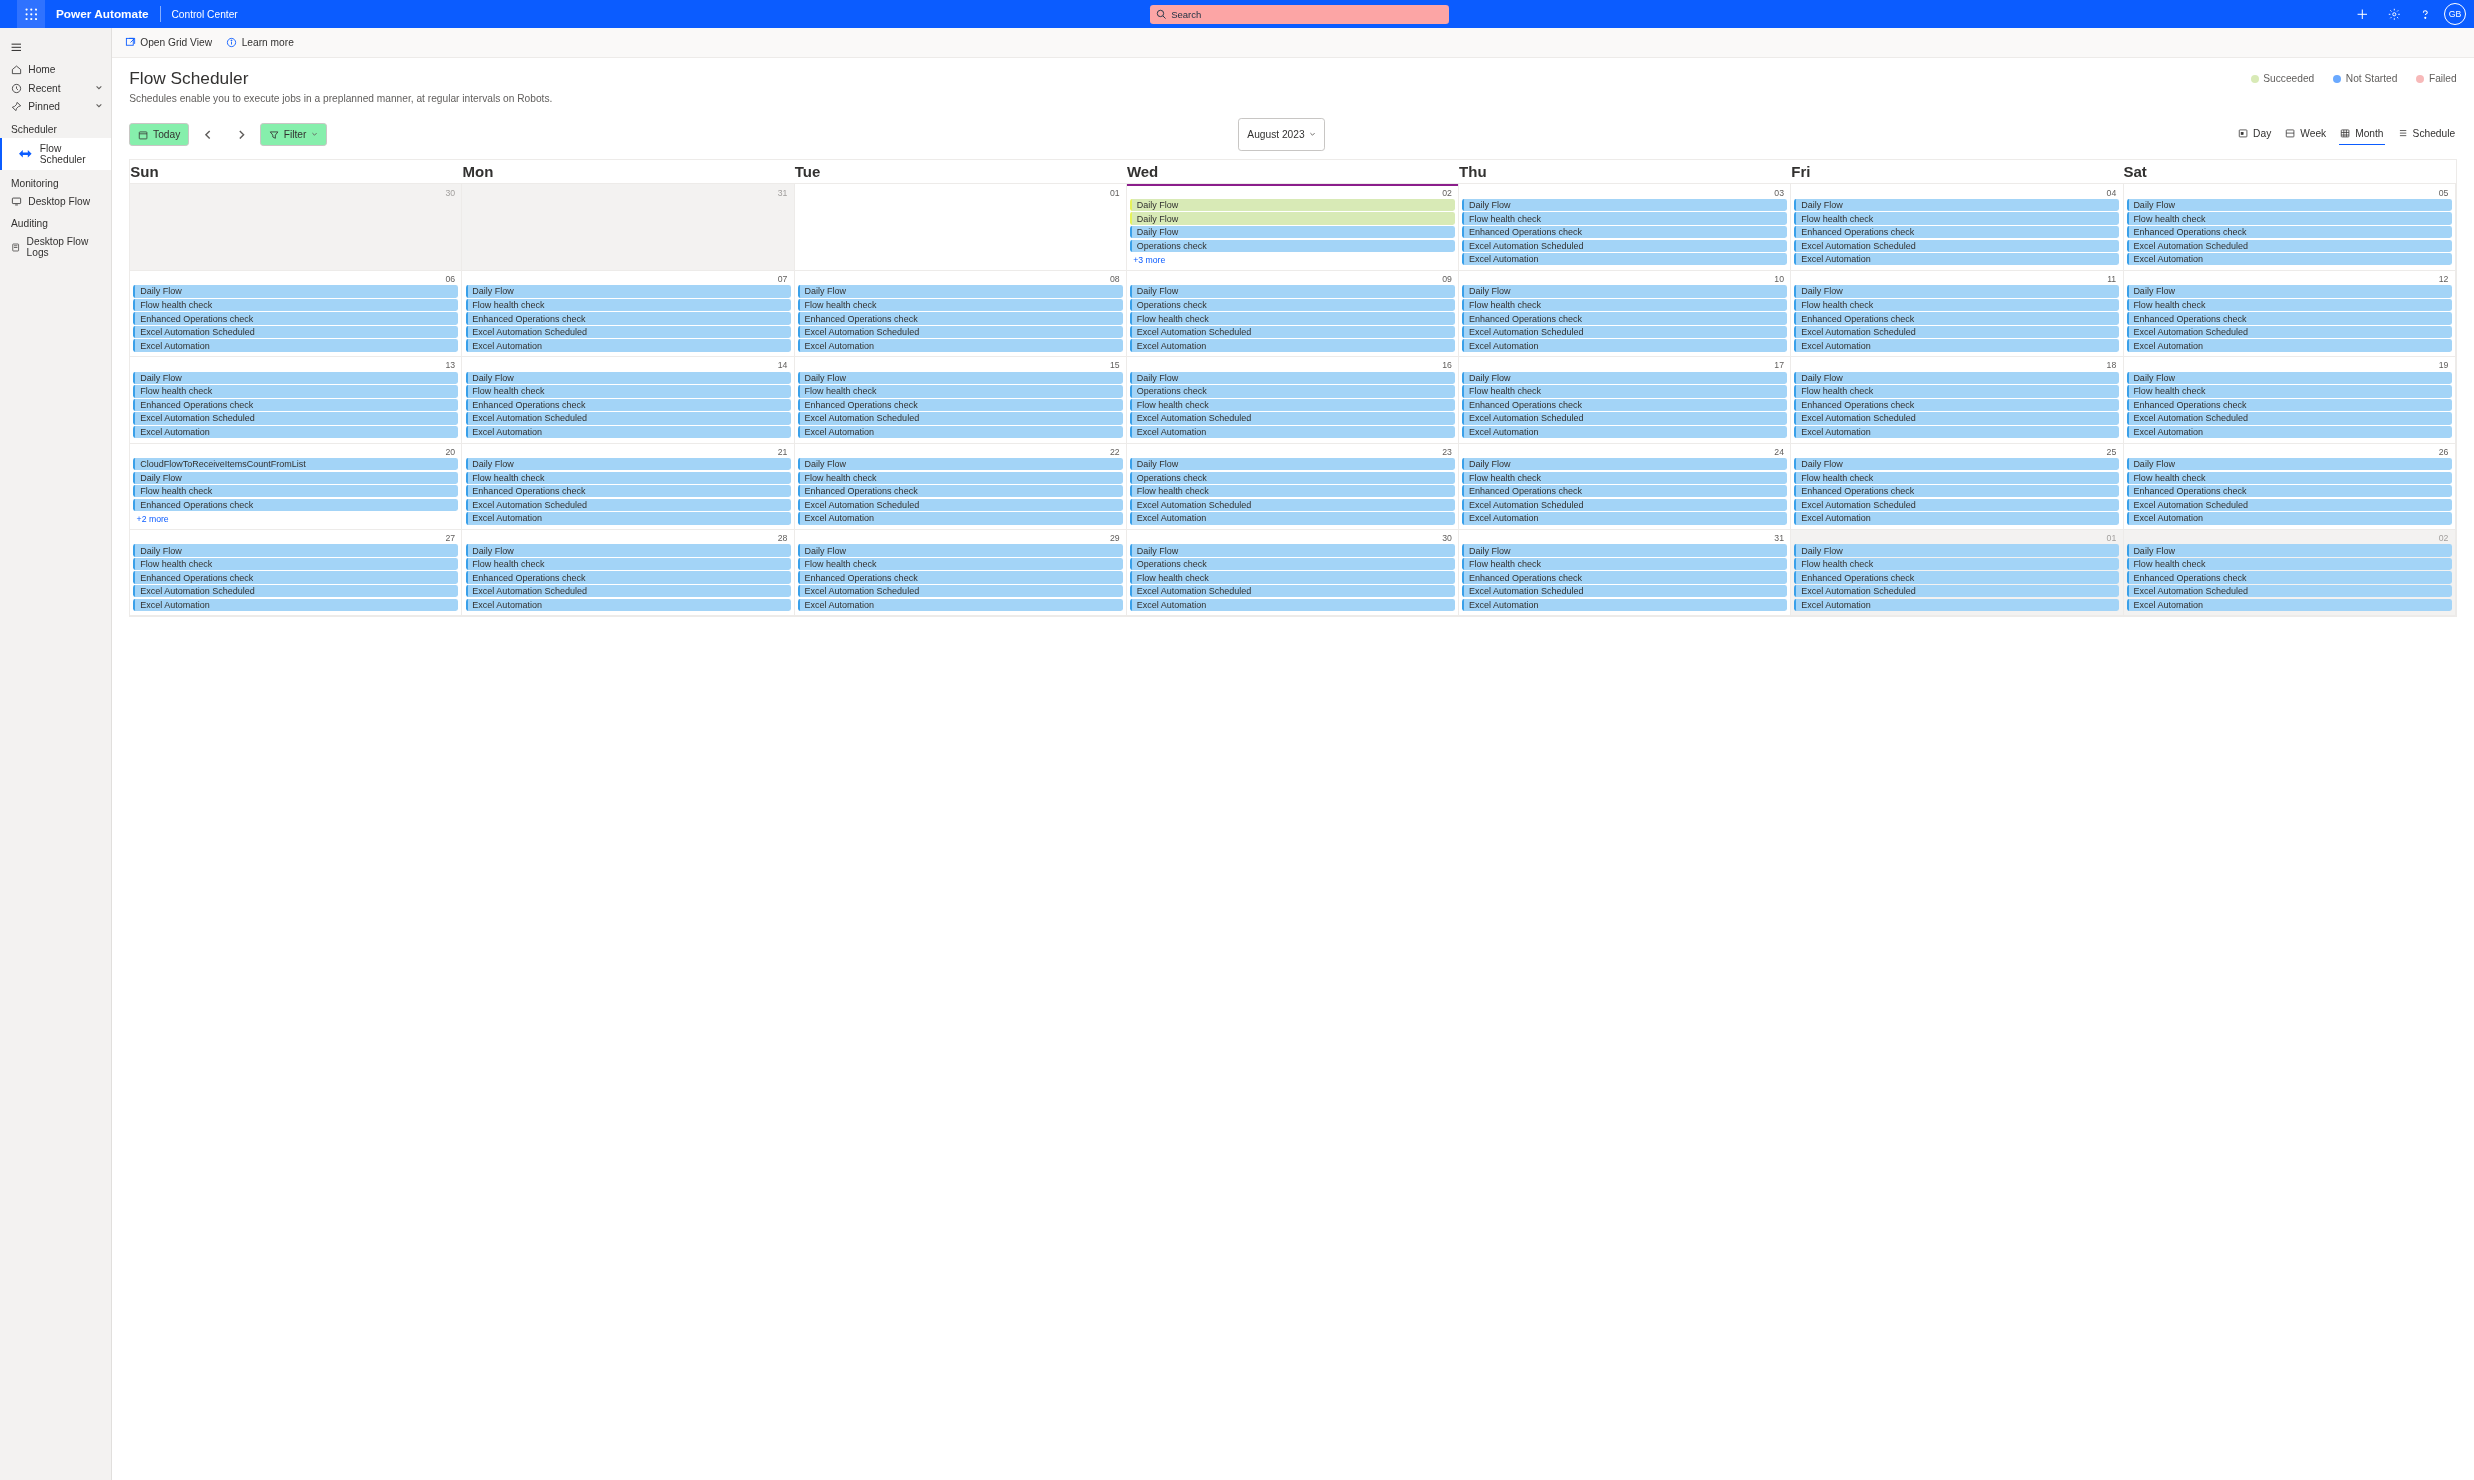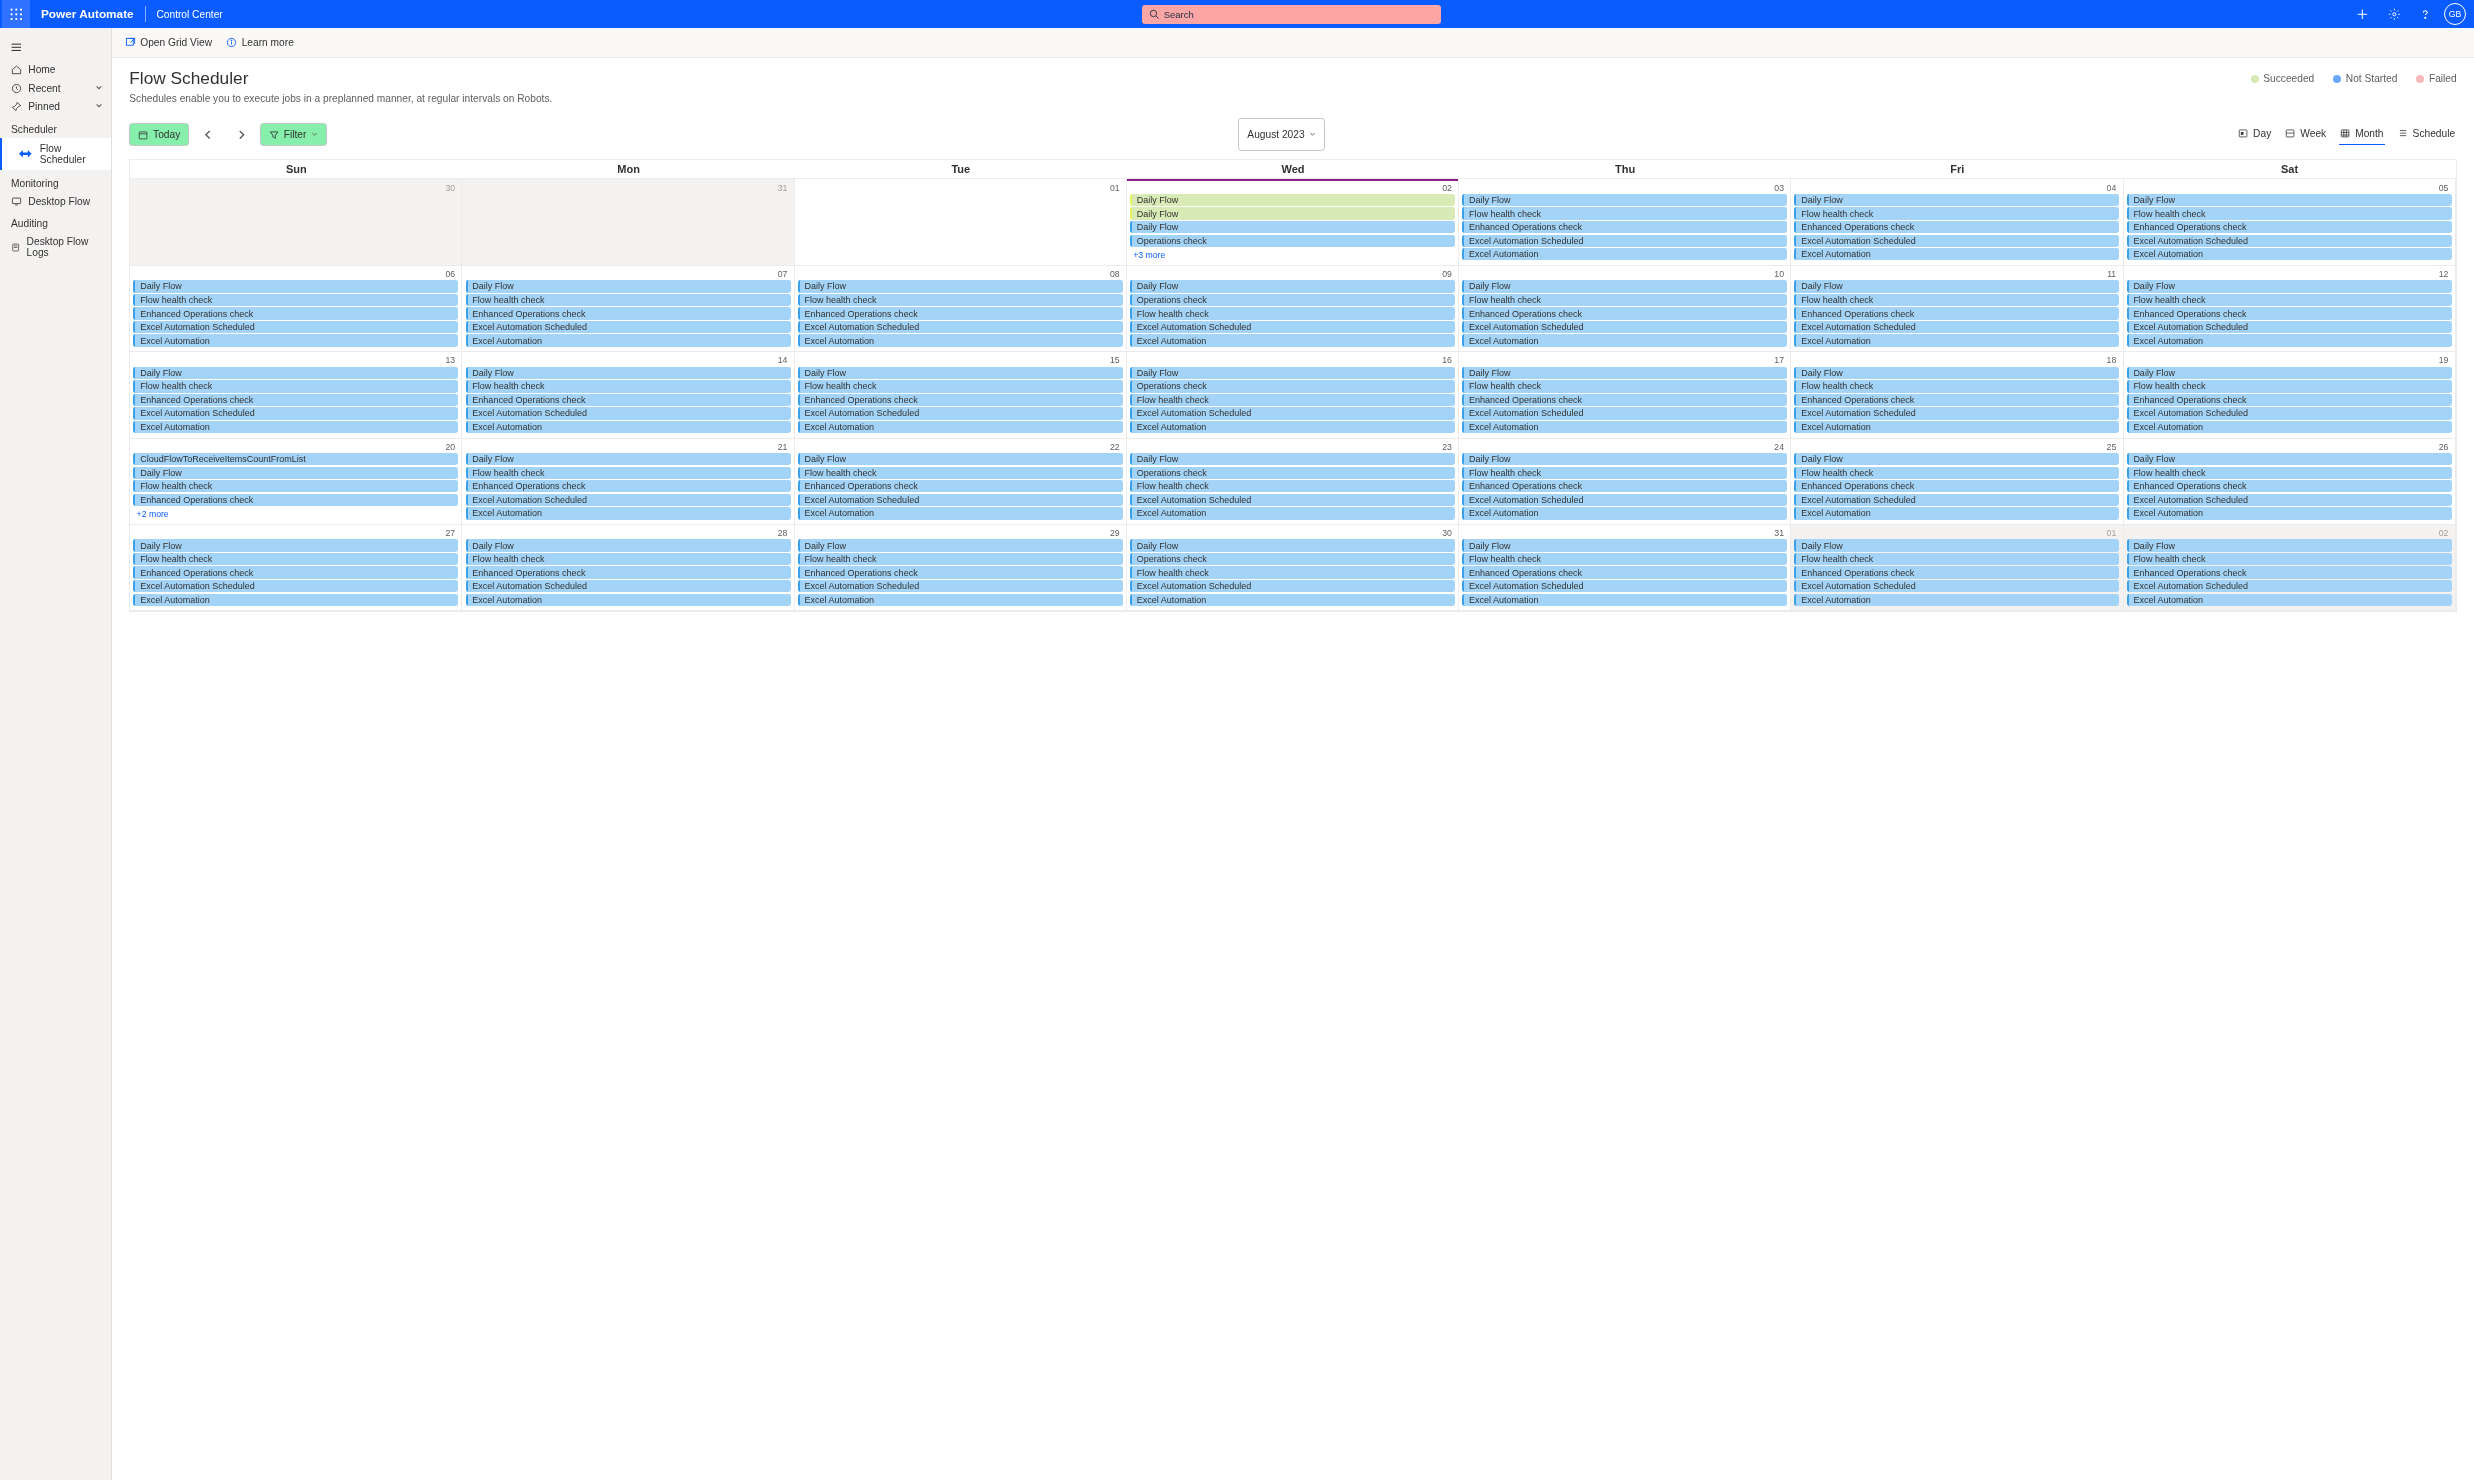--- a/index.html
+++ b/index.html
@@ -1,18 +1,18 @@
 <!DOCTYPE html>
 <html style="font-size:12.6px"><head>
 <meta charset="utf-8">
 <style>
   * { box-sizing: border-box; margin: 0; padding: 0; font-family: "Segoe UI", -apple-system, BlinkMacSystemFont, sans-serif; }
   body { background:#f5f5f5; color:#323130; font-size:10.2px; overflow:hidden;}
   
-  .topbar { height:28px; background:#0b5cff; display:flex; align-items:center; color:#fff; padding-left:2px; }
+  .topbar { height:28px; background:#0b5cff; display:flex; align-items:center; color:#fff; padding-left:17px; }
   .waffle { width:28px; height:28px; display:flex; align-items:center; justify-content:center; background:#2f72ff; }
   .brand { font-weight:600; font-size:11.8px; padding:0 11px; height:28px; display:flex; align-items:center; }
   .brand-divider { width:0.8px; height:15.8px; background:rgba(255,255,255,.5); }
   .brand-sub { padding:0 11px; font-size:10.2px; }
   .search-wrap { flex:1; display:flex; justify-content:center; }
   .search { width:299px; height:19px; background:#fca5a5; border-radius:3.2px; display:flex; align-items:center; color:#234; font-size:9.5px; padding:0 6.3px; }
   .search svg { margin-right:4.7px; }
   .top-actions { display:flex; align-items:center; gap:6.3px; padding-right:7.9px; }
   .top-icon { width:25px; height:25px; display:flex; align-items:center; justify-content:center; color:#fff; cursor:pointer; }
   .avatar { width:22px; height:22px; border-radius:50%; border:0.8px solid #fff; display:flex; align-items:center; justify-content:center; font-size:8.7px; }
@@ -43,21 +43,21 @@
   .btn { border:0.8px solid #c8c6c4; background:#86efac; border-radius:3.2px; height:23.6px; display:flex; align-items:center; gap:4.7px; padding:0 7.9px; font-size:10.2px; color:#323130; cursor:pointer;}
   .iconbtn { border:none; background:none; width:23.6px; height:23.6px; display:flex; align-items:center; justify-content:center; cursor:pointer; color:#605e5c; }
   .tb-center { display:flex; align-items:center;}
   .month-label { border:0.8px solid #c8c6c4; border-radius:3.2px; height:33px; display:flex; align-items:center; gap:4.7px; padding:0 7.9px; font-size:10.2px; }
   .view-tabs { display:flex; gap:11px; }
   .vtab { display:flex; align-items:center; gap:4.7px; font-size:10.2px; color:#323130; padding:3.2px 1.6px 4.7px; cursor:pointer; border-bottom:1.6px solid transparent; }
   .vtab.active { border-bottom:1.6px solid #0b5cff; }
   
   .cal { border:0.8px solid #edebe9; margin-top:7.9px; }
   .cal-head { display:grid; grid-template-columns:repeat(7,1fr); background:#fff; border-bottom:0.8px solid #edebe9; }
-  .cal-head div { text-align:center; font-size:11px; padding:3.2px 0; color:#323130; font-weight:600; }
+  .cal-head div { font-size:15px; padding:3.2px 0; color:#323130; font-weight:600; }
   .cal-body { display:grid; grid-template-columns:repeat(7,1fr); }
   .cell { border-right:0.8px solid #edebe9; border-bottom:0.8px solid #edebe9; min-height:79px; padding:1.6px 1.6px 3.2px; position:relative; background:#fff; }
   .cell.dim { background:#f3f2f1; }
   .cell.today-col::before { content:""; position:absolute; top:0; left:0; right:0; height:1.6px; background:#8b1e8b; }
   .daynum { text-align:right; font-size:8.7px; color:#605e5c; padding:1.6px 4.7px 0 0; }
   .daynum.dim { color:#a19f9d; }
   .ev { margin:1.2px 1.6px; border-radius:2.4px; padding:1.2px 4.7px; font-size:9px; color:#323130; background:#a3d4f7; border-left:2.4px solid #3aa0e9; white-space:nowrap; overflow:hidden; text-overflow:ellipsis; cursor:pointer; }
   .ev.succ { background:#d8eab6; border-left-color:#e6f25a; }
   .more { font-size:8.7px; color:#0b5cff; padding:1.6px 4.7px; cursor:pointer; }
 </style>

